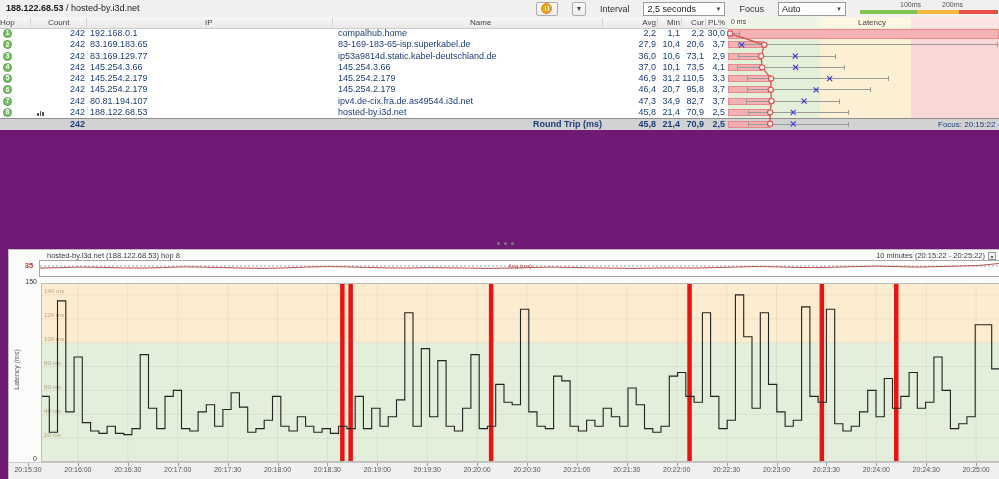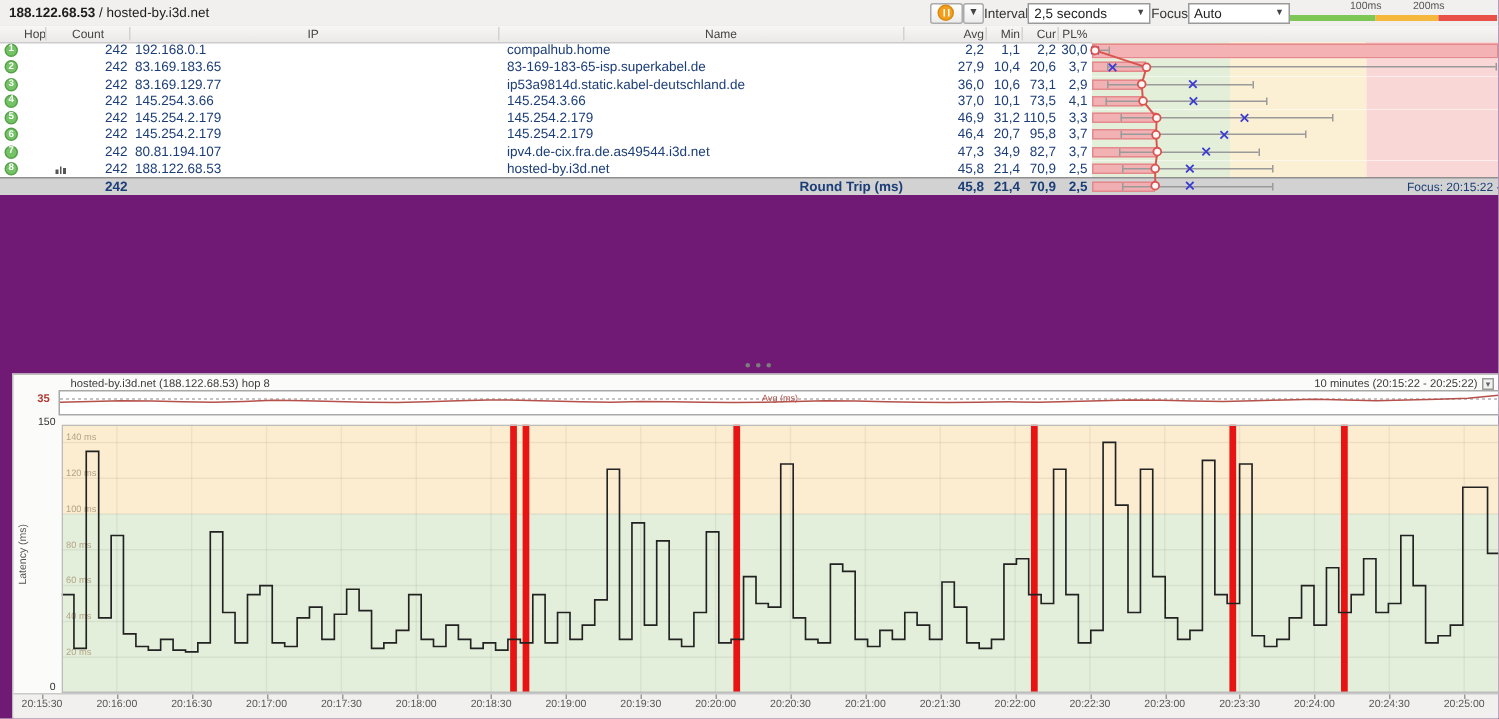--- a/index.html
+++ b/index.html
@@ -3,21 +3,21 @@
 <meta charset="utf-8">
 <style>
   html,body{margin:0;padding:0;background:#d2d2d2;}
   #root{width:999px;height:479px;position:relative;overflow:hidden;background:#701a75;
         font-family:"Liberation Sans",sans-serif;text-decoration:underline;-webkit-font-smoothing:antialiased;}
   
   .toppanel{position:absolute;left:0;top:0;width:999px;height:130px;background:#ffffff;}
   .titlebar{position:absolute;left:0;top:0;width:999px;height:17px;background:#f1f0ee;border-bottom:1px solid #d6d5d3;}
   .title{position:absolute;left:6px;top:3px;font-size:9px;color:#1c1c1c;white-space:nowrap;}
   .title b{font-weight:bold;}
-  .controls{position:absolute;right:1px;top:1px;height:15px;display:flex;align-items:center;gap:0;}
+  .controls{position:absolute;right:1px;top:1px;height:15px;display:flex;align-items:center;gap:14px;}
   .btn{height:14px;background:linear-gradient(#ffffff,#ececec);border:1px solid #ababab;border-radius:2px;
        display:flex;align-items:center;justify-content:center;box-sizing:border-box;}
   .pausebtn{width:22px;}
   .pausecircle{width:11px;height:11px;border-radius:50%;background:#f3a01f;border:1px solid #d98a10;
                display:flex;align-items:center;justify-content:center;gap:1.5px;box-sizing:border-box;}
   .pausecircle i{display:block;width:1.5px;height:5px;background:#fff;}
   .dropbtn{width:14px;font-size:7px;color:#444;}
   .ctl-label{font-size:9px;color:#333;}
   .select{height:14px;background:#fff;border:1px solid #9a9a9a;box-sizing:border-box;display:flex;align-items:center;
           font-size:9px;color:#222;padding:0 3px;justify-content:space-between;}
@@ -125,35 +125,42 @@
           <div class="bar">
             <i style="width:57px;background:#7dc855;"></i>
               <i style="width:42px;background:#f5b83d;"></i>
               <i style="width:39px;background:#e85048;"></i>
           </div>
         </div>
       </div>
     </div>
 
     <div class="thead">
-      <span style="left:16px">Hop</span>
+      <span style="left:0">Hop</span>
       <span style="left:48px">Count</span>
       <span style="left:205px">IP</span>
       <span style="left:470px">Name</span>
       <span style="left:636px;width:20px;text-align:right">Avg</span>
       <span style="left:662px;width:18px;text-align:right">Min</span>
       <span style="left:686px;width:18px;text-align:right">Cur</span>
       <span style="left:707px;width:18px;text-align:right">PL%</span>
       <i class="hsep" style="left:30px"></i>
         <i class="hsep" style="left:86px"></i>
         <i class="hsep" style="left:332px"></i>
       <i class="hsep" style="left:602px"></i>
         <i class="hsep" style="left:657px"></i>
         <i class="hsep" style="left:681px"></i>
         <i class="hsep" style="left:705px"></i>
+      <div class="lat-head">
+        <div class="z" style="left:0;width:92px;background:#eef5e7"></div>
+        <div class="z" style="left:92px;width:91px;background:#fdf6e2"></div>
+        <div class="z" style="left:183px;width:88px;background:#fce4e4"></div>
+        <span class="zl">0 ms</span>
+        <span class="zt">Latency</span>
+      </div>
     </div>
 
     <div class="rows" id="rows">
         <div class="row" style="top: 0px;">
           <div class="hopb">1</div>
           <span class="count">242</span>
           <span class="ip">192.168.0.1</span>
           <span class="name">compalhub.home</span>
           <span class="avg">2,2</span>
           <span class="min">1,1</span>

